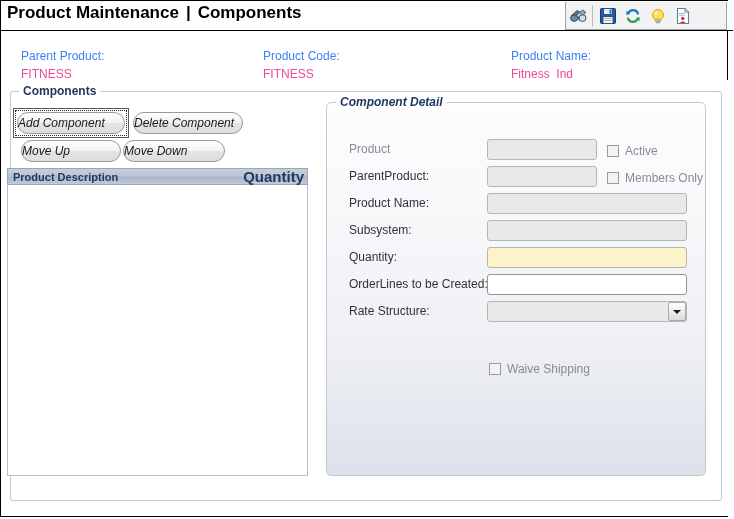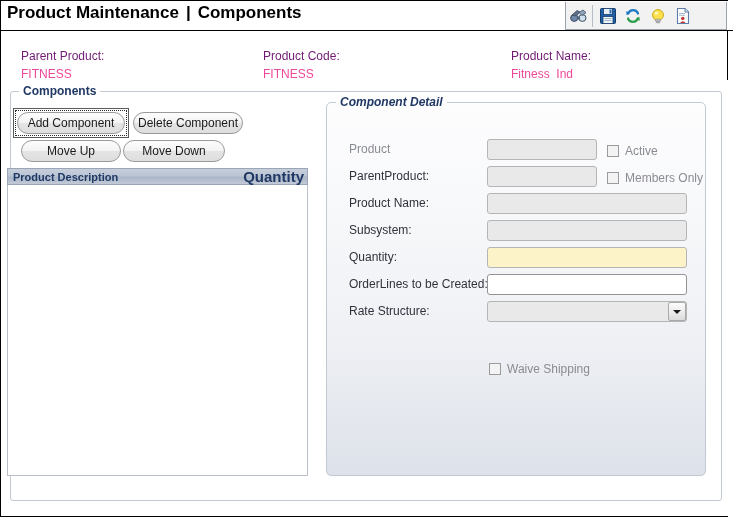--- a/index.html
+++ b/index.html
@@ -70,21 +70,21 @@
 
   
   .header-info {
     position: absolute;
     left: 0; top: 31px;
     width: 732px; height: 48px;
   }
   .hdr-col { position: absolute; top: 17px; }
   .hdr-label {
     font-size: 12px;
-    color: #701a75;
+    color: #3b82f6;
     white-space: nowrap;
   }
   .hdr-value {
     font-size: 12px;
     color: #ec4899;
     margin-top: 4px;
     white-space: nowrap;
   }
   .hdr-col-1 { left: 20px; }
   .hdr-col-2 { left: 262px; }
@@ -121,27 +121,28 @@
 
   
   .btn {
     position: absolute;
     background: linear-gradient(to bottom, #fdfdfd 0%, #f3f3f3 48%, #e4e4e4 52%, #dedede 100%);
     border: 1px solid #9a9a9a;
     border-radius: 11px;
     font-size: 12px;
     color: #1a1a1a;
     font-family: "Liberation Sans", sans-serif;
-    text-align: center;
+    text-align: left;
     line-height: 20px;
     height: 22px;
     box-sizing: border-box;
     cursor: default;
     padding: 0;
     white-space: nowrap;
+    font-style: italic;
   }
   .btn-focus-ring {
     position: absolute;
     border: 1px solid #5a5a5a;
     outline: 1px dotted #2a2a2a;
     outline-offset: -3px;
     box-sizing: border-box;
     background: transparent;
     pointer-events: none;
   }

